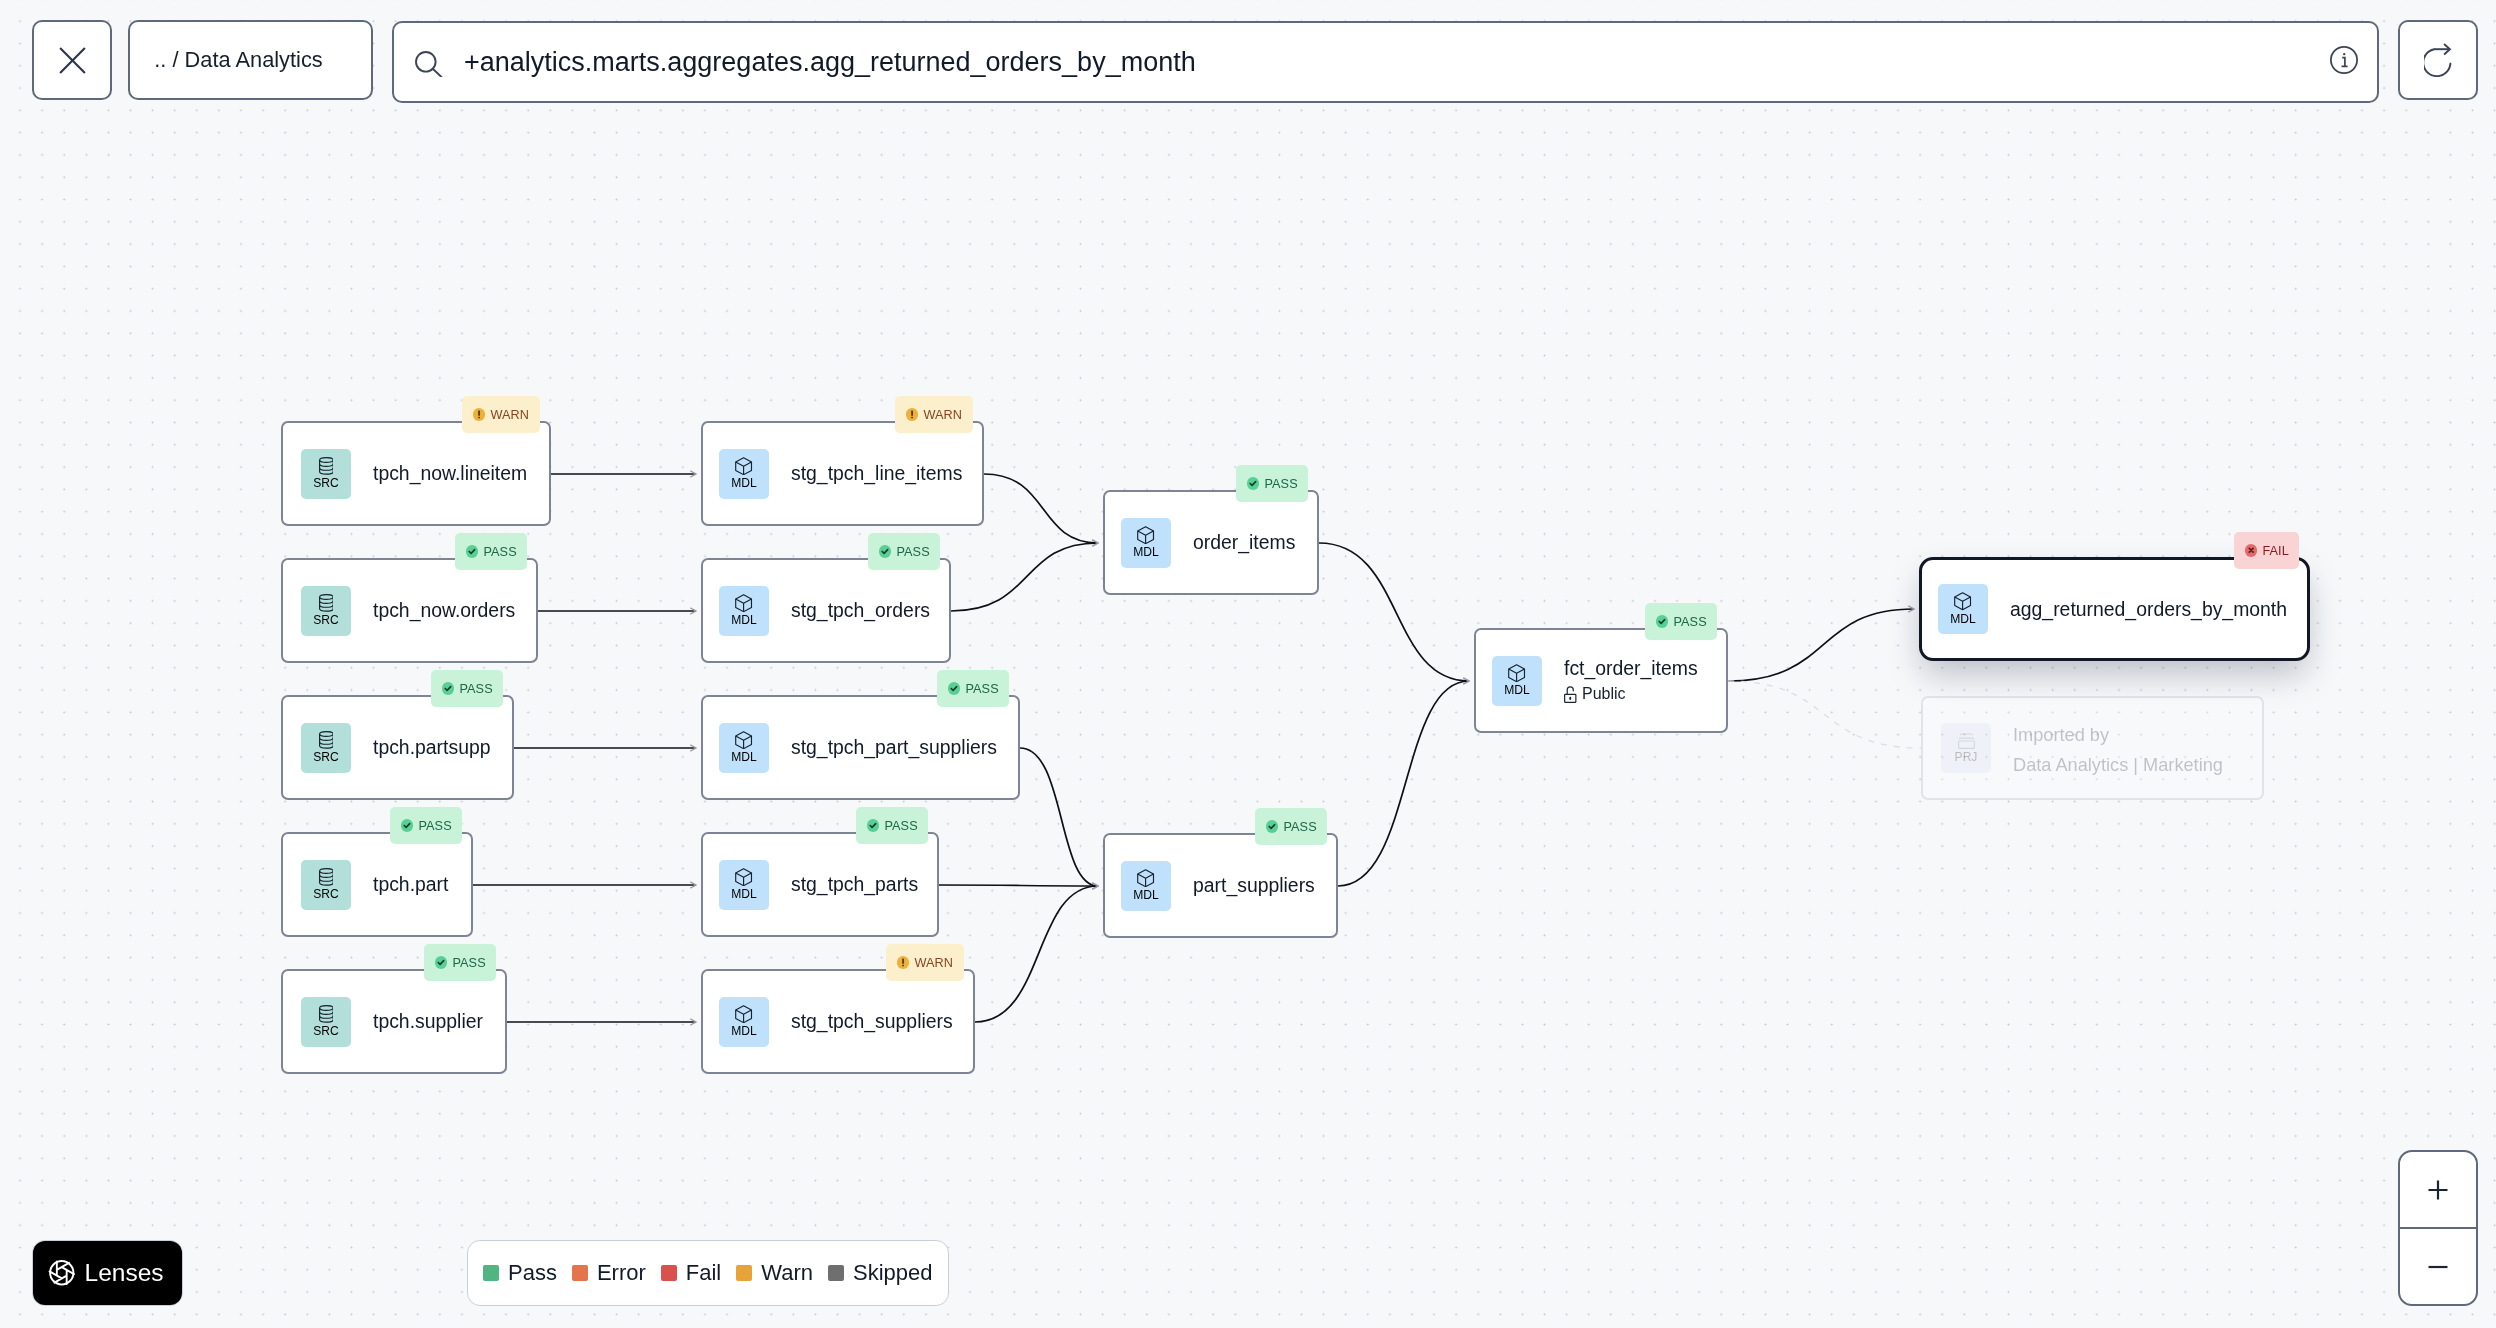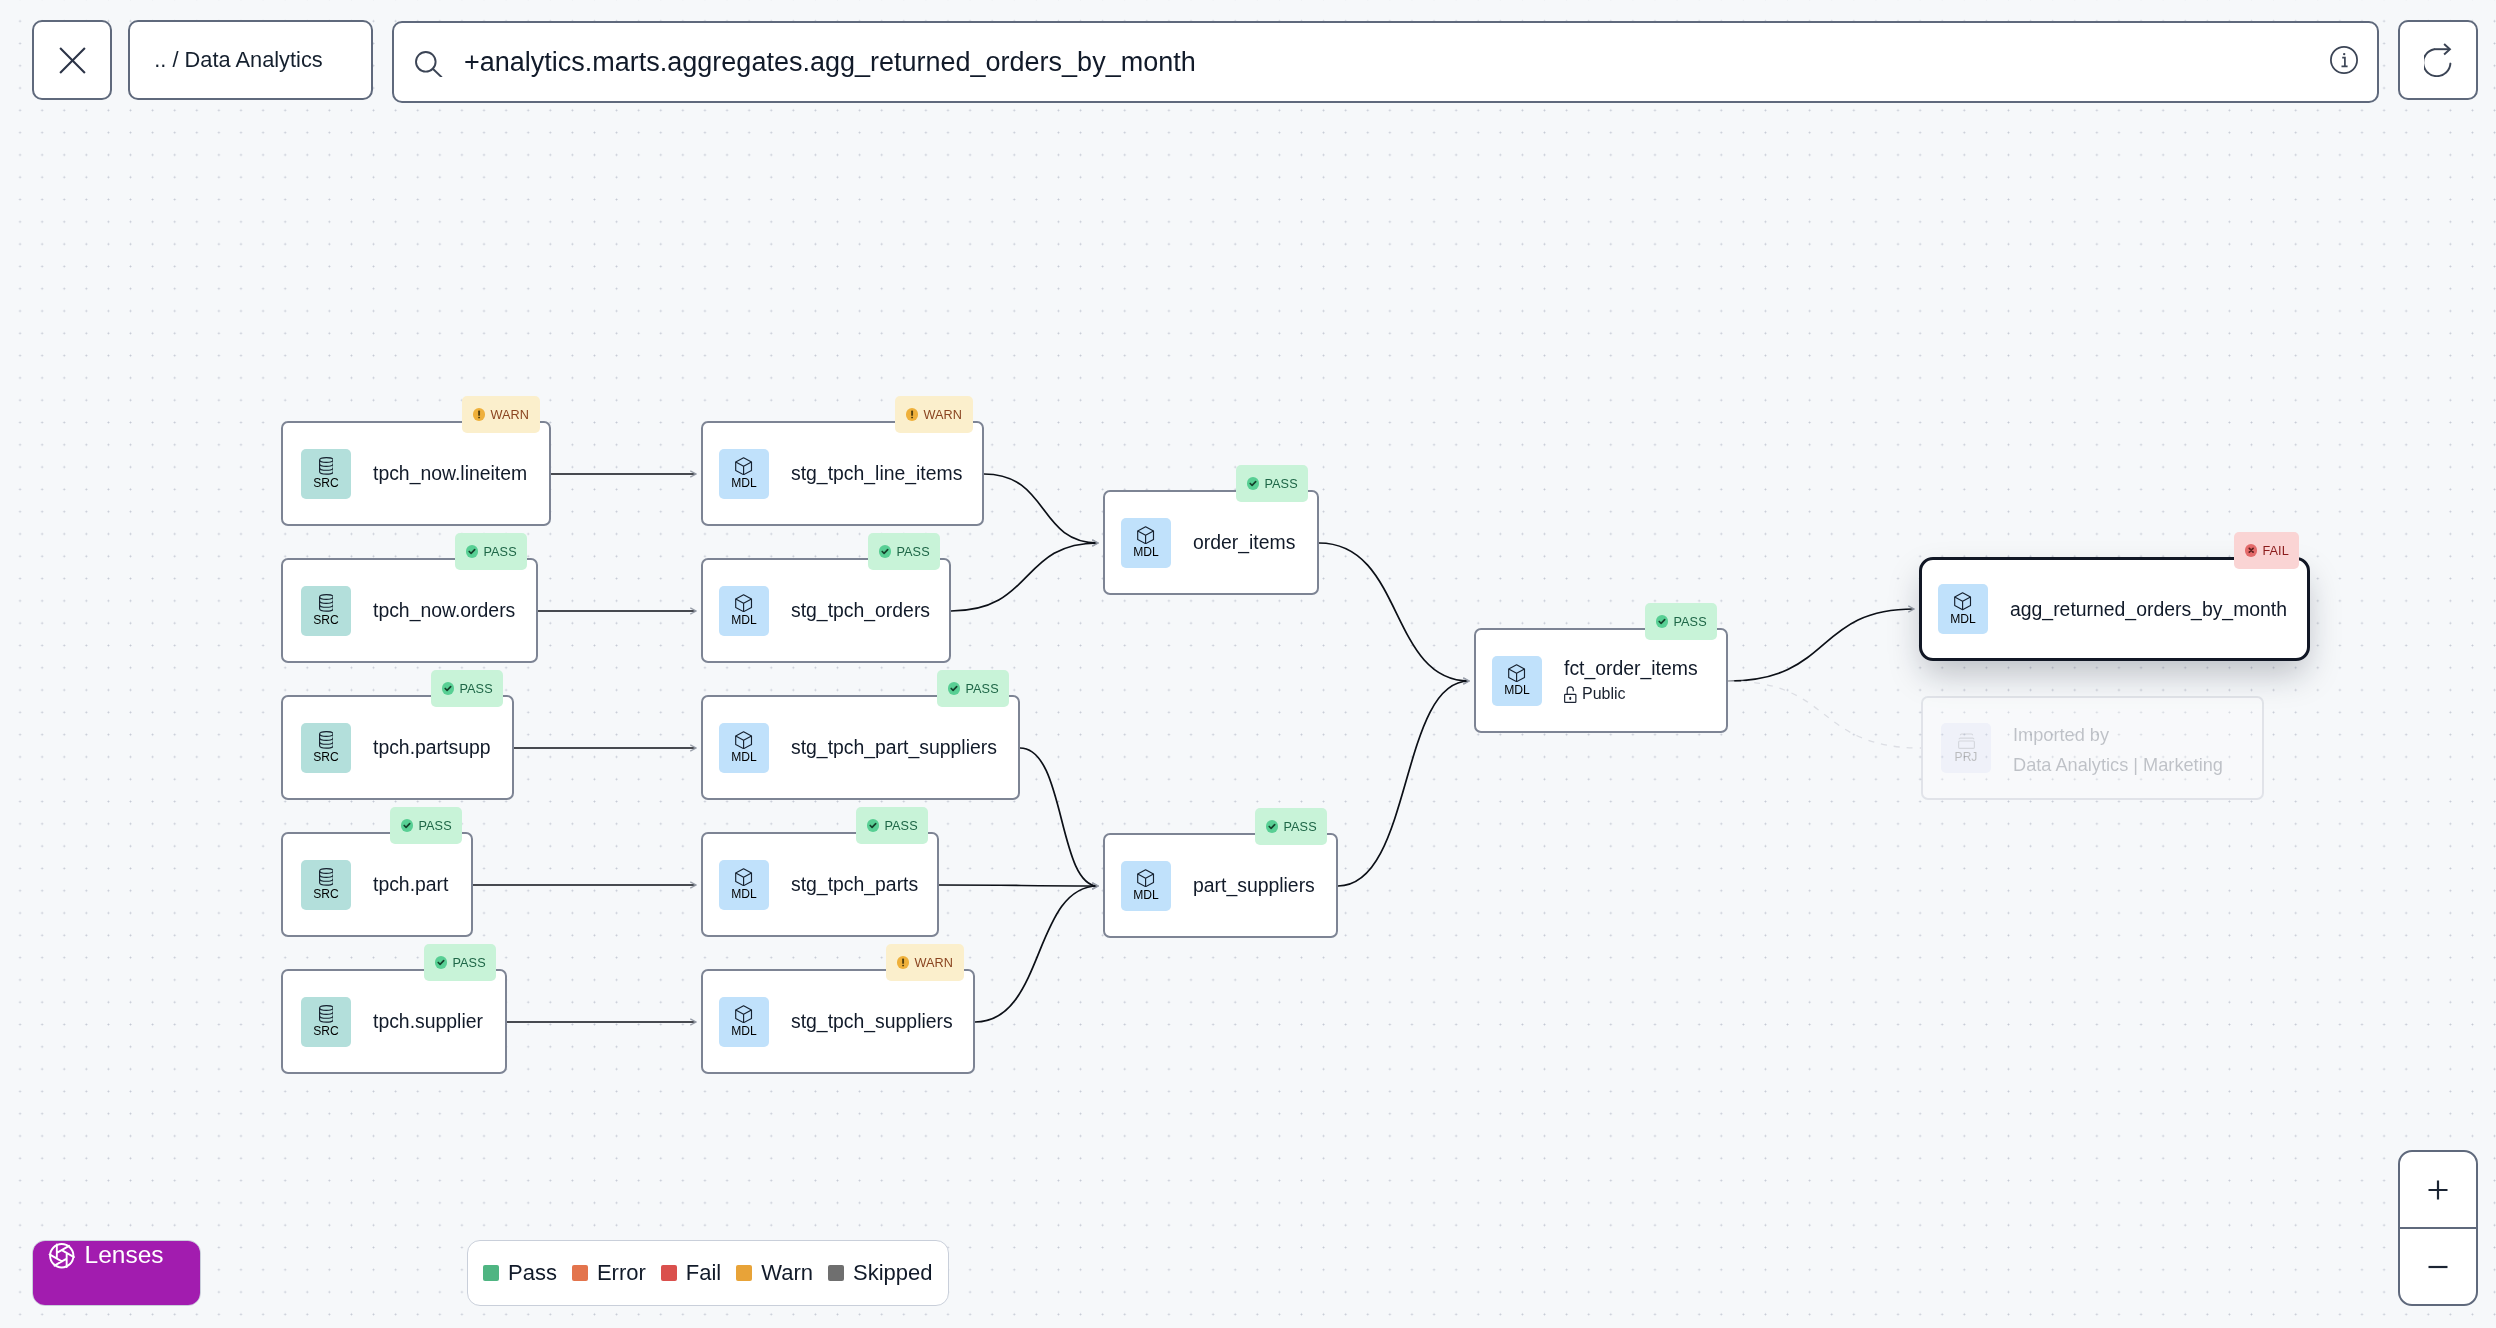--- a/index.html
+++ b/index.html
@@ -69,21 +69,21 @@
   .badge .btxt{font-size:12.7px;letter-spacing:.1px;}
 
   .ghost{opacity:.245;}
   .ghost .title{font-size:18.2px;line-height:30px;}
   .ghost .body{margin-top:4px;}
   .ghost{border-color:#9fa6b5;}
 
   
   .lens-group{position:absolute;left:32px;top:1240px;height:66px;display:flex;align-items:stretch;
     border:1.8px solid #c9cfda;border-radius:13px;background:#fff;box-sizing:border-box;overflow:hidden;z-index:20;}
-  .lens-left{width:167px;background:#a21caf;color:#fff;display:flex;align-items:flex-start;gap:8px;padding-left:14px;font-size:24.5px;box-sizing:border-box;}
+  .lens-left{width:149px;background:#000000;color:#fff;display:flex;align-items:center;gap:8px;padding-left:14px;font-size:24.5px;box-sizing:border-box;}
   .lens-right{width:271px;display:flex;align-items:center;padding-left:22px;font-size:24.9px;color:#15202e;gap:18px;box-sizing:border-box;}
   .legend{position:absolute;left:467px;top:1240px;height:66px;display:flex;align-items:center;
     border:1.8px solid #c9cfda;border-radius:13px;background:#fff;box-sizing:border-box;padding:0 15px;gap:15px;z-index:20;}
   .legend .li{display:flex;align-items:center;gap:9px;font-size:22px;color:#111a29;}
   .legend .sw{width:16px;height:16.7px;border-radius:2px;flex:0 0 auto;}
 
   .zoomctl{position:absolute;left:2398px;top:1150px;width:80px;height:156px;background:#fff;
     border:2px solid #5f697c;border-radius:14px;box-sizing:border-box;display:flex;flex-direction:column;z-index:20;}
   .zoomctl .zb{flex:1;display:flex;align-items:center;justify-content:center;}
   .zoomctl .zdiv{height:2px;background:#5f697c;}

